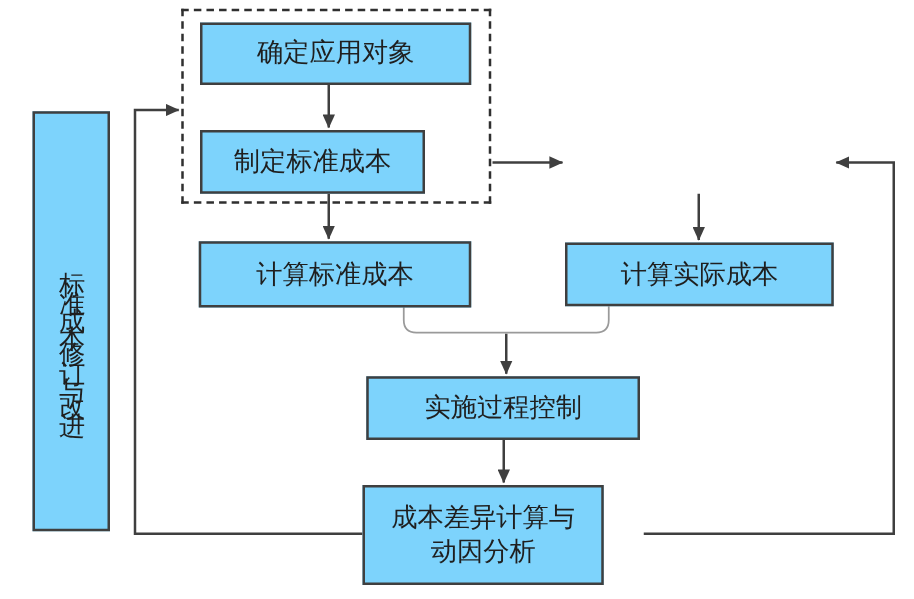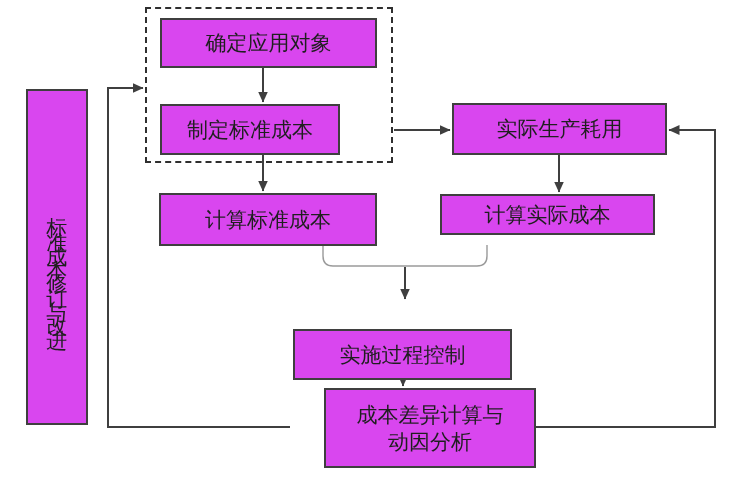--- a/index.html
+++ b/index.html
@@ -16,21 +16,21 @@
     overflow: hidden;
   }
   .connector-layer {
     position: absolute;
     left: 0; top: 0;
     width: 731px; height: 479px;
   }
   .node {
     position: absolute;
     box-sizing: border-box;
-    background: #d946ef;
+    background: #7dd3fc;
     border: 2px solid #3f3f3f;
     color: #1f1f1f;
     display: flex;
     align-items: center;
     justify-content: center;
     font-size: 21px;
     text-align: center;
     line-height: 1.3;
   }
   .dashed-group {
@@ -48,23 +48,23 @@
     text-orientation: upright;
     letter-spacing: 14px;
     font-size: 21px;
     margin-bottom: -14px;
   }
   .group-box      { left: 145px; top: 7px;   width: 248px; height: 156px; }
   .n-determine    { left: 160px; top: 18px;  width: 217px; height: 50px; }
   .n-set-std      { left: 160px; top: 104px; width: 180px; height: 51px; }
   .n-calc-std     { left: 159px; top: 193px; width: 218px; height: 53px; align-items: center; }
   .n-actual-cons  { left: 452px; top: 103px; width: 215px; height: 52px; }
-  .n-calc-actual  { left: 440px; top: 194px; width: 215px; height: 41px; }
-  .n-proc-ctrl    { left: 293px; top: 301px; width: 219px; height: 51px; margin-top: 28px; }
-  .n-variance     { left: 290px; top: 388px; width: 212px; height: 80px; white-space: pre-line; margin-left: 34px; }
+  .n-calc-actual  { left: 452px; top: 194px; width: 215px; height: 51px; }
+  .n-proc-ctrl    { left: 293px; top: 301px; width: 219px; height: 51px; }
+  .n-variance     { left: 290px; top: 388px; width: 193px; height: 80px; white-space: pre-line; }
 </style>
 </head>
 <body>
 
 <div class="canvas">
 
   <svg class="connector-layer" viewBox="0 0 731 479" xmlns="http://www.w3.org/2000/svg">
     <defs>
       <marker id="ah" markerUnits="userSpaceOnUse" markerWidth="12" markerHeight="10" refX="10.5" refY="5" orient="auto">
         <path d="M0,0 L11,5 L0,10 Z" fill="#3f3f3f"></path>
@@ -101,23 +101,20 @@
   </div>
 
   <div class="node n-set-std">
     <span>制定标准成本</span>
   </div>
 
   <div class="node n-calc-std">
     <span>计算标准成本</span>
   </div>
 
-  <div class="node n-actual-cons">
-    <span>实际生产耗用</span>
-  </div>
 
   <div class="node n-calc-actual">
     <span>计算实际成本</span>
   </div>
 
   <div class="node n-proc-ctrl">
     <span>实施过程控制</span>
   </div>
 
   <div class="node n-variance">

